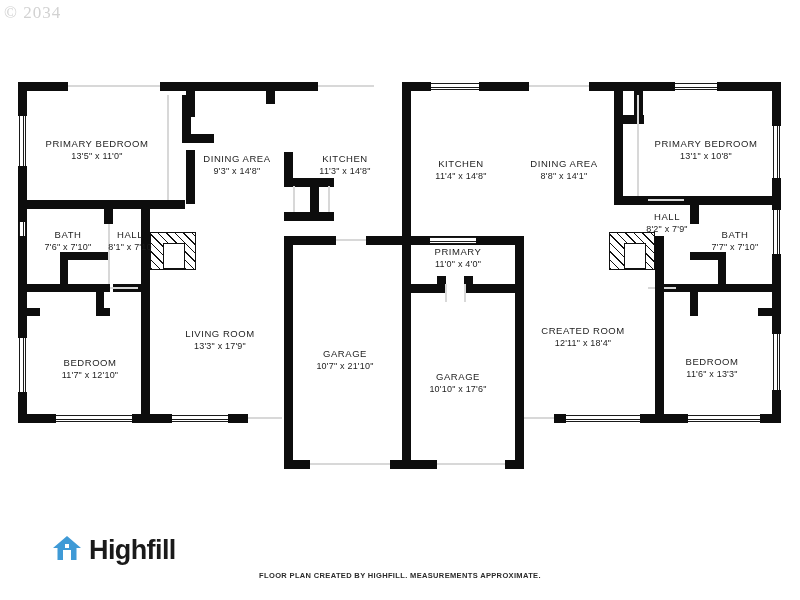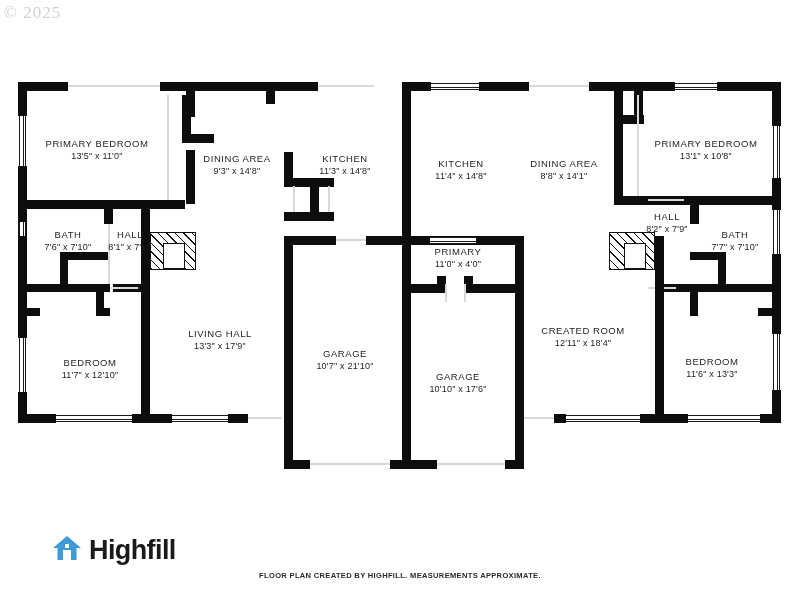--- a/index.html
+++ b/index.html
@@ -152,21 +152,21 @@
     font-weight: bold;
     letter-spacing: 0.35px;
     color: #2a2a2a;
   }
 </style>
 </head>
 <body>
 
 <div id="page">
 
-  <div id="watermark">© 2025</div>
+  <div id="watermark">© 2034</div>
 
   <div id="plan">
 
     <div class="w" style="left:18px;  top:82px;  width:50px;  height:9px;"></div>
     <div class="g" style="left:68px;  top:85px;  width:100px; height:2px;"></div>
     <div class="w" style="left:168px; top:82px;  width:98px;  height:9px;"></div>
     <div class="w" style="left:266px; top:82px;  width:9px;   height:22px;"></div>
     <div class="w" style="left:266px; top:82px;  width:52px;  height:9px;"></div>
     <div class="g" style="left:318px; top:85px;  width:56px;  height:2px;"></div>
     <div class="w" style="left:274px; top:82px;  width:44px;  height:9px;"></div>
@@ -320,21 +320,21 @@
         </div>
         <div class="room" style="left: 130px; top: 229px;">
           <span class="nm">HALL</span>
           <span class="dm">8'1" x 7'10</span>
         </div>
         <div class="room" style="left: 90px; top: 357px;">
           <span class="nm">BEDROOM</span>
           <span class="dm">11'7" x 12'10"</span>
         </div>
         <div class="room" style="left: 220px; top: 328px;">
-          <span class="nm">LIVING HALL</span>
+          <span class="nm">LIVING ROOM</span>
           <span class="dm">13'3" x 17'9"</span>
         </div>
         <div class="room" style="left: 345px; top: 153px;">
           <span class="nm">KITCHEN</span>
           <span class="dm">11'3" x 14'8"</span>
         </div>
         <div class="room" style="left: 345px; top: 348px;">
           <span class="nm">GARAGE</span>
           <span class="dm">10'7" x 21'10"</span>
         </div>

